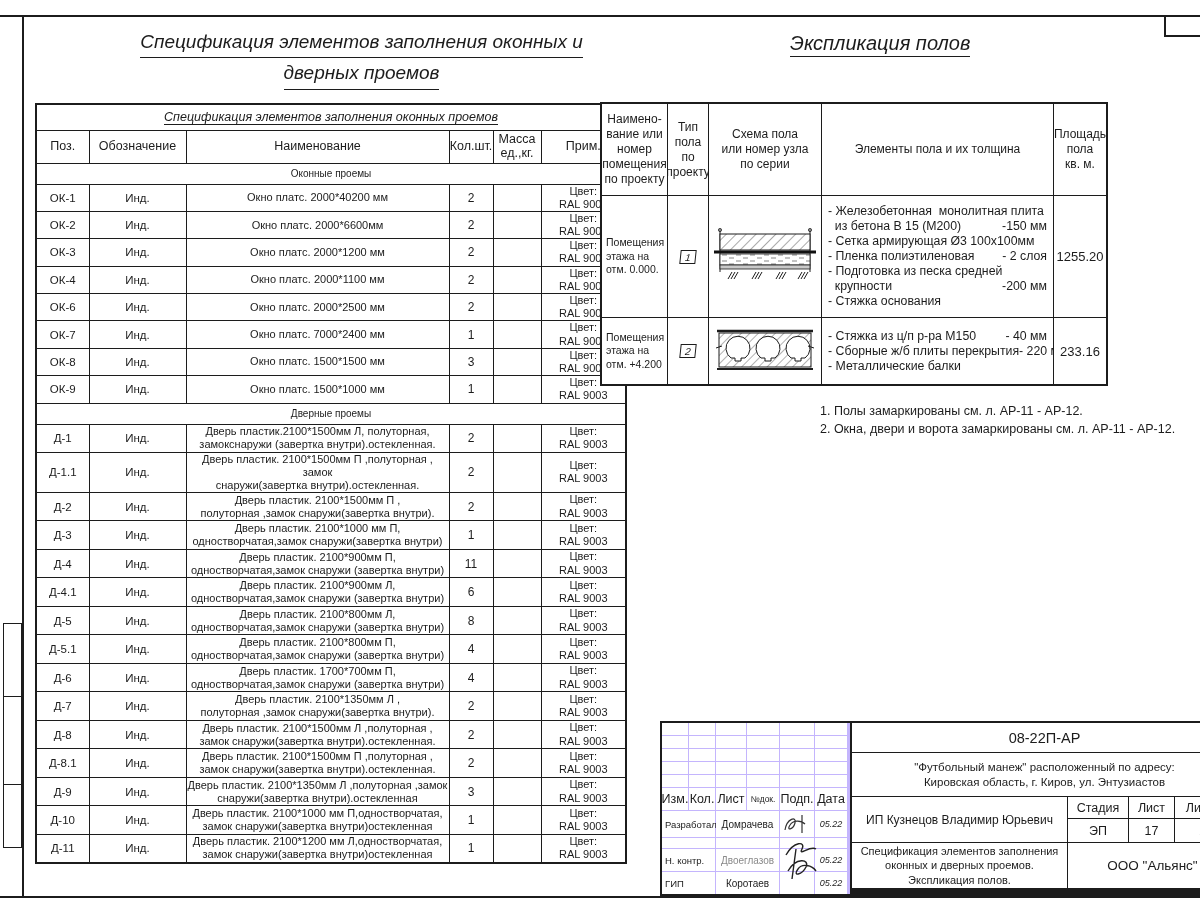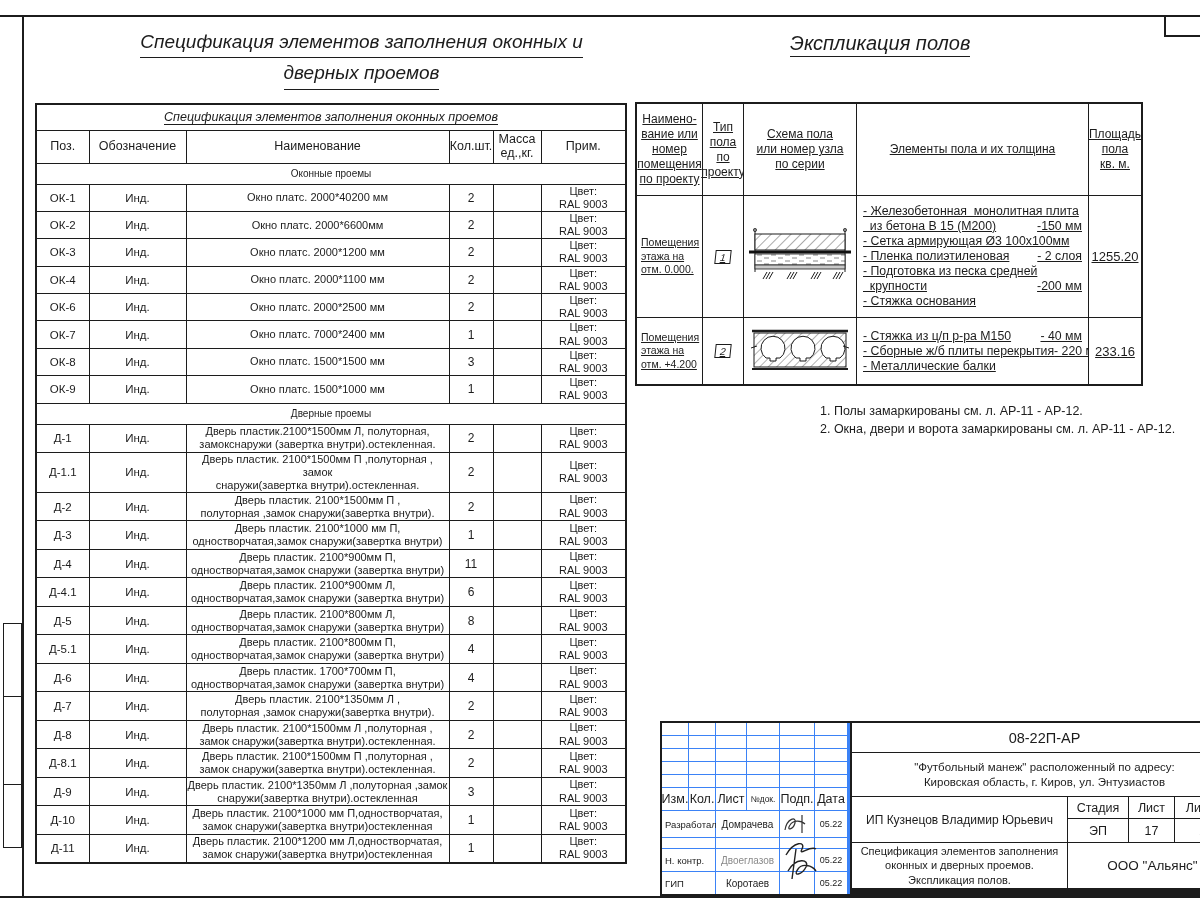--- a/index.html
+++ b/index.html
@@ -33,41 +33,41 @@
   tr.sec0 td { height:27px; }
   tr.sec1 td { height:28.5px; }
   td.c-pos { font-size:11.5px; }
   td.c-mark { font-size:11.5px; }
   td.c-name { font-size:11px; line-height:1.18; white-space:pre-line; }
   td.c-qty { font-size:12px; }
   td.c-mass { font-size:11px; }
   td.c-note { font-size:11px; line-height:1.2; white-space:pre-line; }
 
   
-  .floor-table { position:absolute; left:635px; top:102px; display:grid; grid-template-columns:65px 40px 112px 231px 52px; grid-template-rows:91px 121px 66px; gap:1px; background:#1c1c1c; border:2px solid #1c1c1c;text-decoration:underline; }
+  .floor-table { position:absolute; left:600px; top:102px; display:grid; grid-template-columns:65px 40px 112px 231px 52px; grid-template-rows:91px 121px 66px; gap:1px; background:#1c1c1c; border:2px solid #1c1c1c; }
   .floor-table > div { background:#fff; display:flex; align-items:center; justify-content:center; }
   .fhead { font-size:12px; text-align:center; line-height:1.25; white-space:pre-line; }
   .froom { font-size:10.5px; line-height:1.3; justify-content:flex-start !important; padding-left:4px; text-align:left; white-space:pre-line; }
   .ftype span { display:inline-block; width:16px; height:14px; border:1px solid #1c1c1c; font-size:10px; font-style:italic; text-align:center; line-height:13px; transform:skewX(-6deg); }
   .felems { flex-direction:column; align-items:stretch !important; justify-content:center !important; padding:3px 6px 3px 6px; }
   .el-line { display:flex; justify-content:space-between; font-size:12.3px; line-height:1.22; white-space:pre; }
   .farea { font-size:13px; }
 
   .floor-notes { position:absolute; left:820px; top:403px; font-size:12.5px; line-height:1.4; }
 
   
   .tb { position:absolute; left:660px; top:721px; display:flex; }
-  .tb-left { position:relative; display:grid; width:192px; grid-template-columns:26px 26px 30px 32px 34px 32px; grid-template-rows:repeat(5,12px) 22px 26px 10px 22px 22px; gap:1px; background:#3b82f6; border:2px solid #1c1c1c; }
+  .tb-left { position:relative; display:grid; width:192px; grid-template-columns:26px 26px 30px 32px 34px 32px; grid-template-rows:repeat(5,12px) 22px 26px 10px 22px 22px; gap:1px; background:#c4b5fd; border:2px solid #1c1c1c; }
   .tb-left > div { background:#fff; display:flex; align-items:center; justify-content:center; overflow:visible; }
   .s2 { grid-column:span 2; }
   .tb-colhead { font-size:12.5px; }
   .tb-colhead.small { font-size:8.5px; }
   .tb-role { font-size:9.5px; justify-content:flex-start !important; padding-left:3px; }
   .tb-surname { font-size:10px; }
-  .tb-date { font-size:9px; }
+  .tb-date { font-size:9px;font-style:italic; }
   .muted { color:#8a8a8a; }
   .sig-abs { position:absolute; pointer-events:none; }
 
   .tb-right { display:grid; width:390px; grid-template-columns:215px 60px 45px 62px; grid-template-rows:29px 43px 21px 23px 45px; gap:1px; background:#1c1c1c; border:2px solid #1c1c1c; border-left:none; }
   .tb-right > div { background:#fff; display:flex; align-items:center; justify-content:center; text-align:center; }
   .tb-doc { grid-column:1 / 5; font-size:14.5px; }
   .tb-project { grid-column:1 / 5; font-size:11.5px; line-height:1.3; white-space:pre-line; }
   .tb-client { grid-row:3 / 5; font-size:12px; }
   .tb-stagehead { font-size:12.5px; }
   .tb-stageval { font-size:12.5px; }

